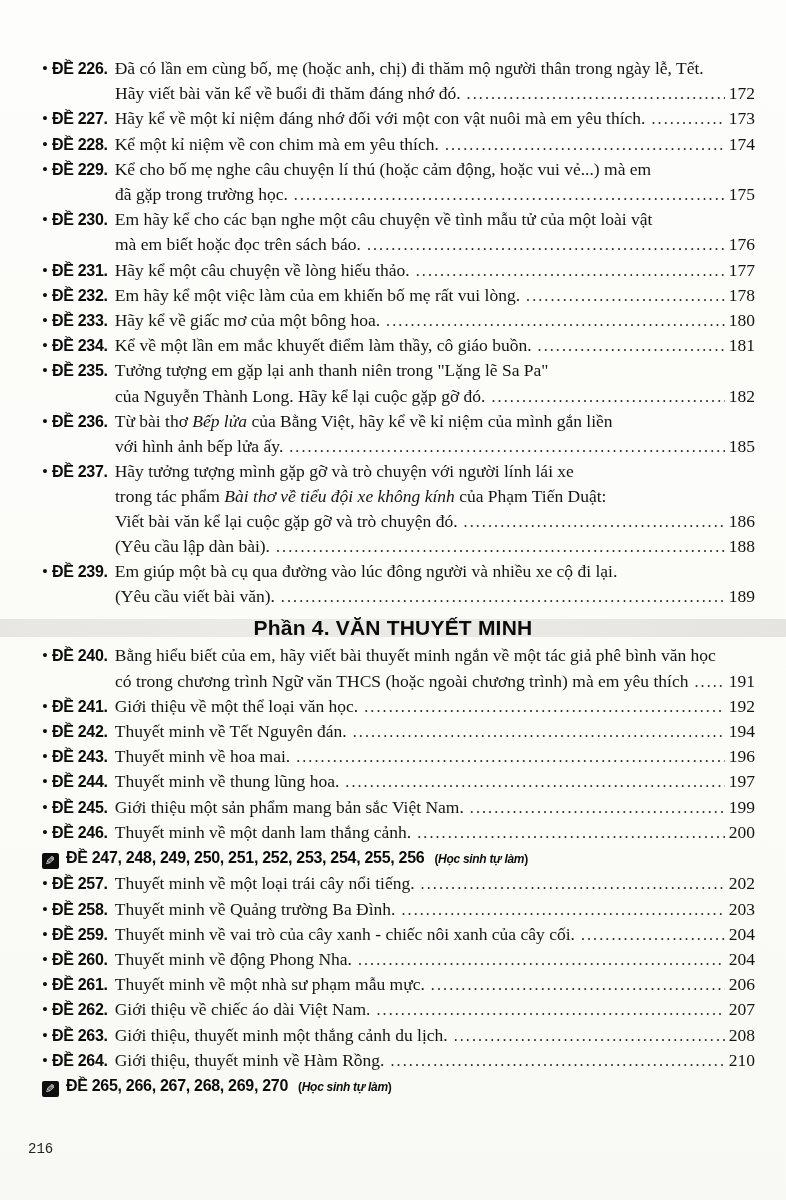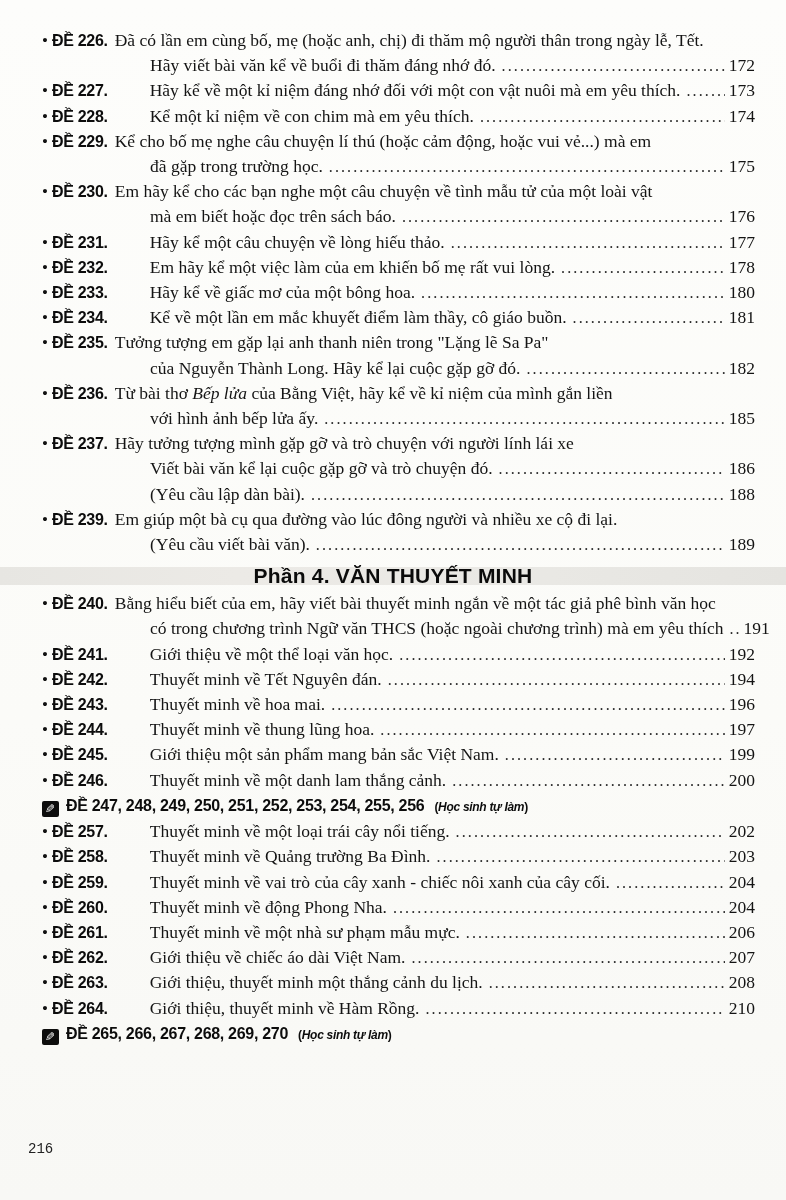--- a/index.html
+++ b/index.html
@@ -8,31 +8,31 @@
     background:#f3f2ef;
     font-family:"Liberation Serif", serif;
     color:#141414;
     overflow:hidden;
   }
   .page {
     position:relative;
     width:786px; height:1200px;
     background:linear-gradient(180deg,#fdfdfb 0%, #fbfbf8 60%, #f8f8f5 100%);
     box-sizing:border-box;
-    padding:28px 31px 0 42px;
+    padding:56px 31px 0 42px;
   }
   .toc { }
   .line {
     line-height:24.2px;
     white-space:nowrap;
     font-size:17.5px;
   }
   .line.cont { padding-left:73px; }
   .flexrow { display:flex; align-items:baseline; }
-  .flexrow .txt { flex:0 0 auto;margin-left:35px; }
+  .flexrow .txt { flex:0 0 auto; }
   .bullet-ic {
     display:inline-block;
     width:10px;
     font-size:17px;
     color:#111;
   }
   .pencil-ic {
     display:inline-flex;
     width:17px; height:16px;
     background:#0d0d0d;
@@ -189,20 +189,21 @@
       <div class="entry">
         <div class="line first"><span class="bullet-ic">•</span><span class="label">ĐỀ 236.</span><span class="txt"><span>Từ bài thơ </span><span class="it">Bếp lửa</span><span> của Bằng Việt, hãy kể về kỉ niệm của mình gắn liền</span></span></div>
         <div class="line cont flexrow">
           <span class="txt"><span>với hình ảnh bếp lửa ấy.</span></span>
           <span class="dots"></span>
           <span class="pg">185</span>
         </div>
       </div>
       <div class="entry">
         <div class="line first"><span class="bullet-ic">•</span><span class="label">ĐỀ 237.</span><span class="txt"><span>Hãy tưởng tượng mình gặp gỡ và trò chuyện với người lính lái xe</span></span></div>
+        <div class="line cont"><span class="txt"><span>trong tác phẩm </span><span class="it">Bài thơ về tiểu đội xe không kính</span><span> của Phạm Tiến Duật:</span></span></div>
         <div class="line cont flexrow">
           <span class="txt"><span>Viết bài văn kể lại cuộc gặp gỡ và trò chuyện đó.</span></span>
           <span class="dots"></span>
           <span class="pg">186</span>
         </div>
       </div>
       <div class="entry">
         <div class="line cont flexrow">
           <span class="txt"><span>(Yêu cầu lập dàn bài).</span></span>
           <span class="dots"></span>

